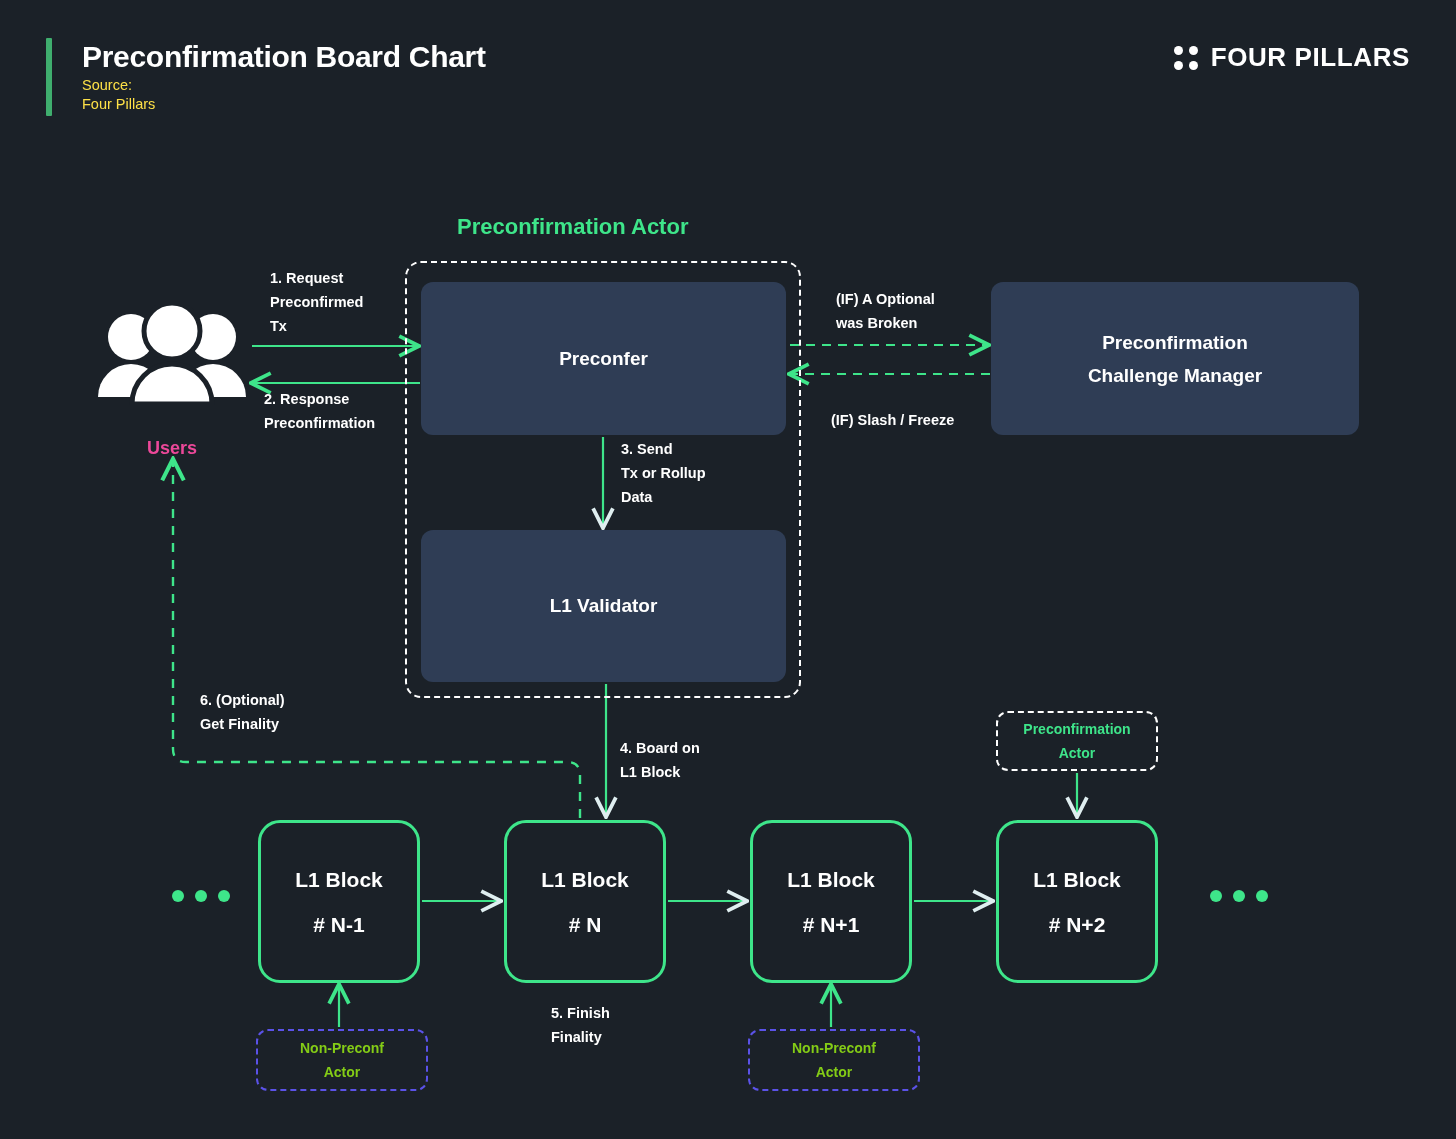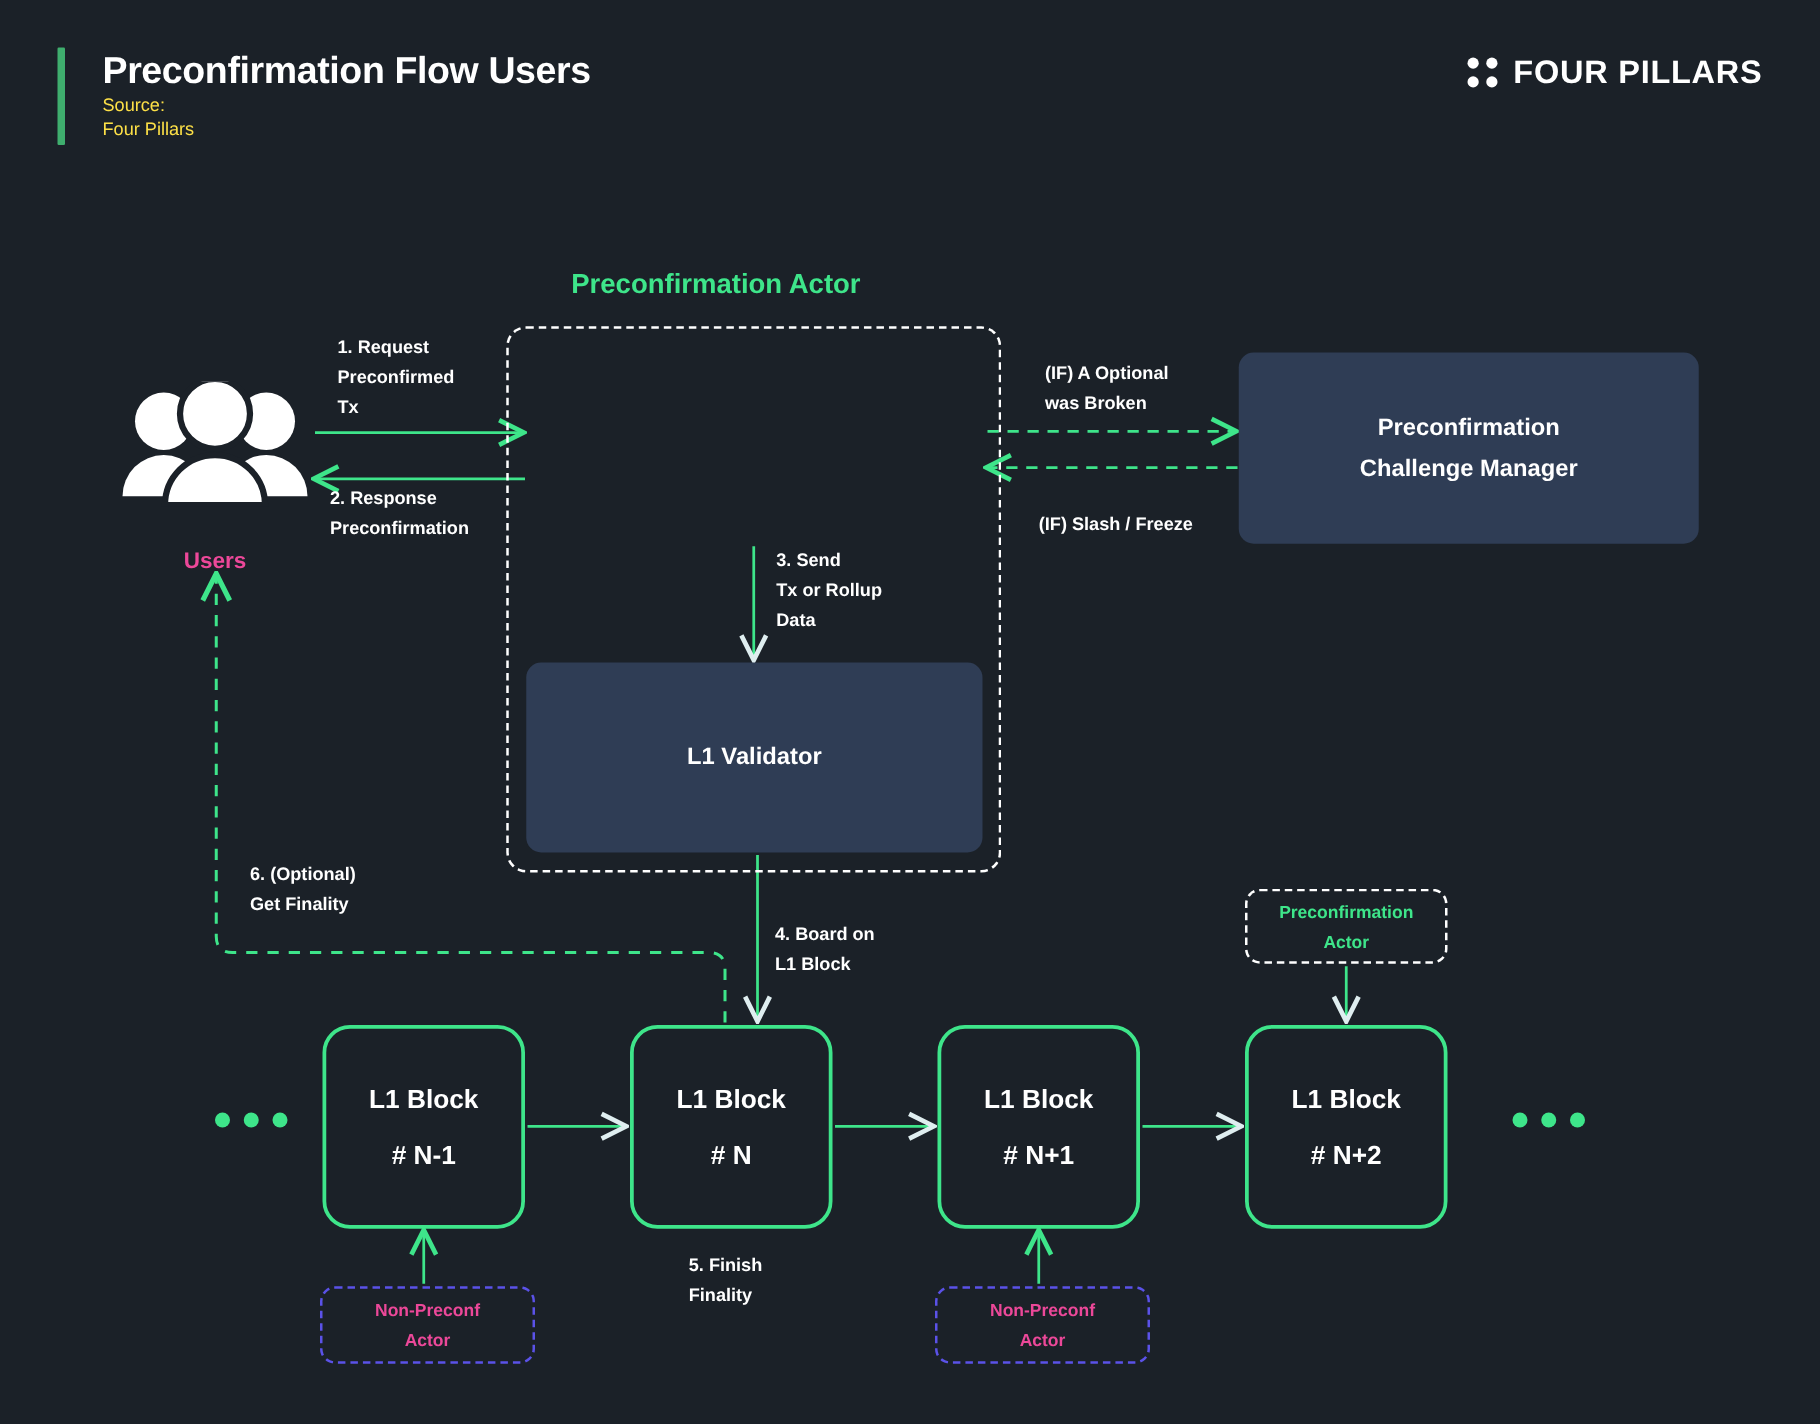--- a/index.html
+++ b/index.html
@@ -87,34 +87,34 @@
   .ellipsis i { width: 12px; height: 12px; border-radius: 50%; background: #3ee58a; display: block; }
   #ell-left  { left: 172px; }
   #ell-right { left: 1210px; }
 
   
   .badge {
     position: absolute; border-radius: 12px; display: flex; align-items: center;
     justify-content: center; text-align: center; font-size: 14px; font-weight: 700;
     line-height: 24px; white-space: pre-line;
   }
-  .badge.np { border: 2px dashed #5b52e8; color: #ec4899; width: 172px; height: 62px; top: 1029px; }
+  .badge.np { border: 2px dashed #5b52e8; color: #84cc16; width: 172px; height: 62px; top: 1029px; }
   #np-left  { left: 256px; }
   #np-right { left: 748px; }
   .badge.pa { border: 2.5px dashed #ffffff; color: #3ee58a; width: 162px; height: 60px; left: 996px; top: 711px; }
 
   svg.ov { position: absolute; left: 0; top: 0; width: 1456px; height: 1139px; pointer-events: none; }
 </style>
 </head>
 <body>
 
 <div id="stage">
 
   <div class="hdr-bar"></div>
-  <div class="hdr-title">Preconfirmation Flow Users</div>
+  <div class="hdr-title">Preconfirmation Board Chart</div>
   <div class="hdr-src">Source:
 Four Pillars</div>
   <div class="brand">
     <span class="brand-dots">
       <i></i>
         <i></i>
         <i></i>
         <i></i>
     </span>
     <span class="brand-name">FOUR PILLARS</span>
@@ -150,20 +150,21 @@
 
     <line x1="339" y1="1027" x2="339" y2="985" stroke="#3ee58a" stroke-width="2.2" marker-end="url(#ahG)"></line>
     <line x1="831" y1="1027" x2="831" y2="985" stroke="#3ee58a" stroke-width="2.2" marker-end="url(#ahG)"></line>
 
     <line x1="1077" y1="773" x2="1077" y2="816" stroke="#3ee58a" stroke-width="2.2" marker-end="url(#ahW)"></line>
   </svg>
 
   <div class="pa-title">Preconfirmation Actor</div>
   <div class="pa-box"></div>
 
+  <div class="dark-box" id="preconfer-box">Preconfer</div>
   <div class="dark-box" id="validator-box">L1 Validator</div>
   <div class="dark-box" id="challenge-box">Preconfirmation
 Challenge Manager</div>
 
   <div class="users-wrap">
     <svg width="152" height="100" viewBox="0 0 152 100">
       <circle cx="35" cy="32" r="23" fill="#ffffff"></circle>
       <path d="M2 92 a33 33 0 0 1 66 0 z" fill="#ffffff"></path>
       <circle cx="117" cy="32" r="23" fill="#ffffff"></circle>
       <path d="M84 92 a33 33 0 0 1 66 0 z" fill="#ffffff"></path>

